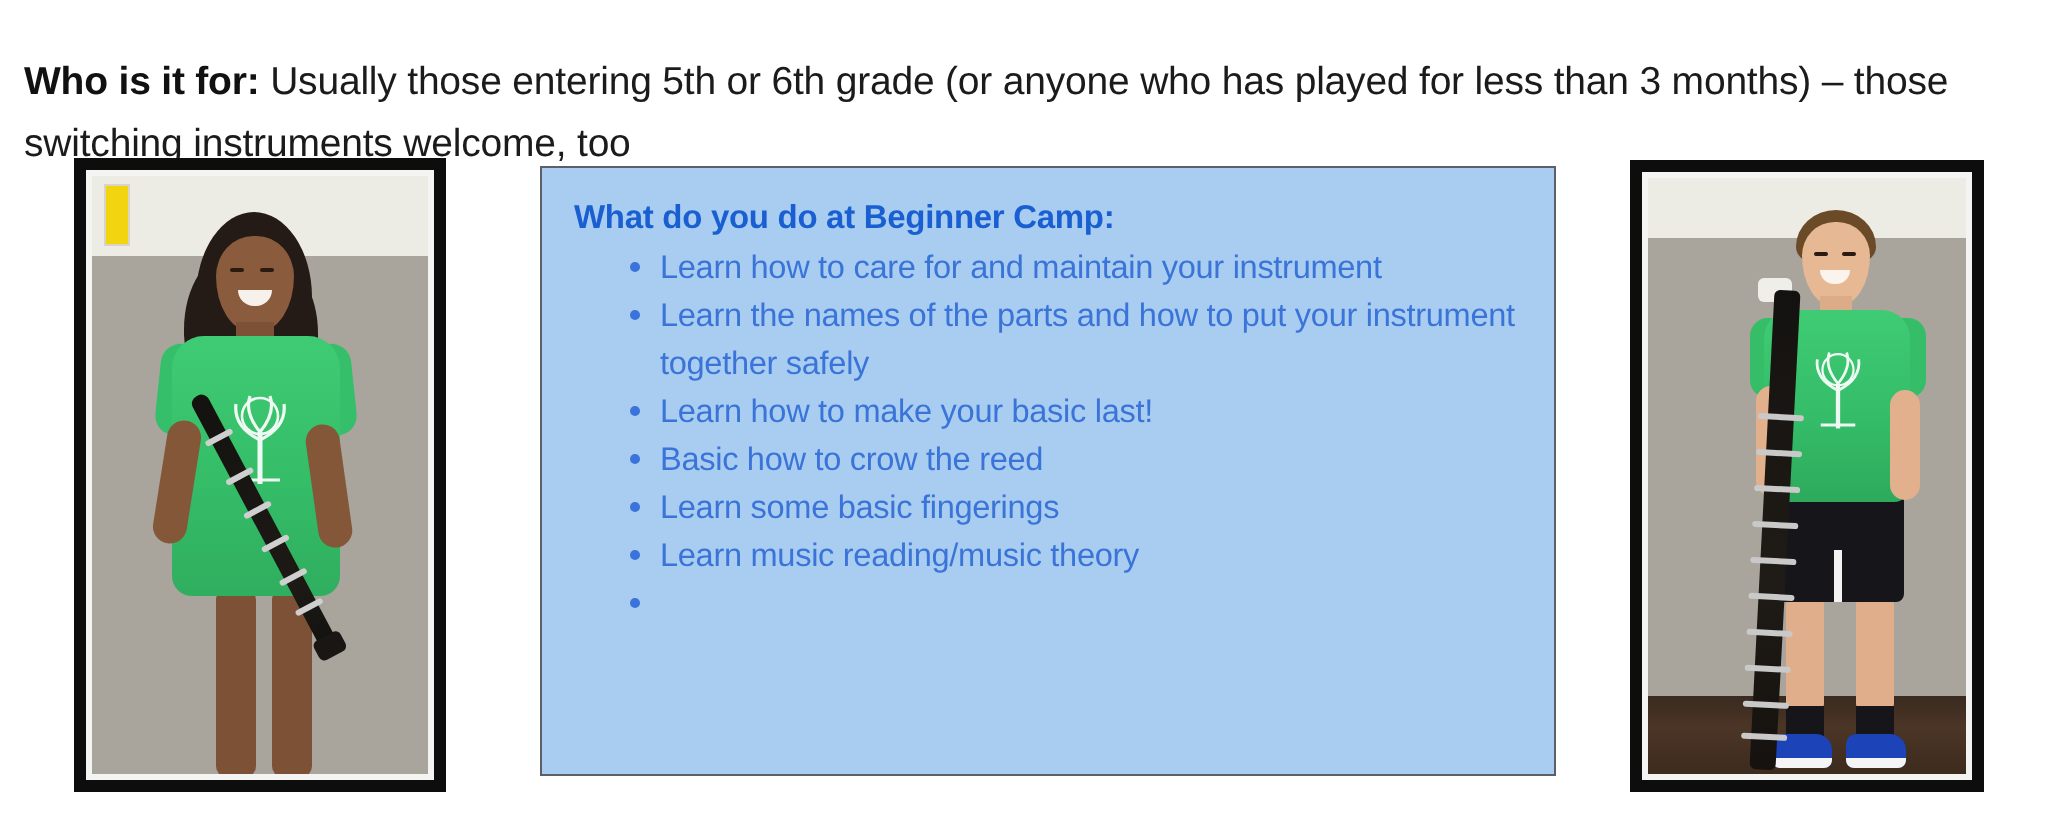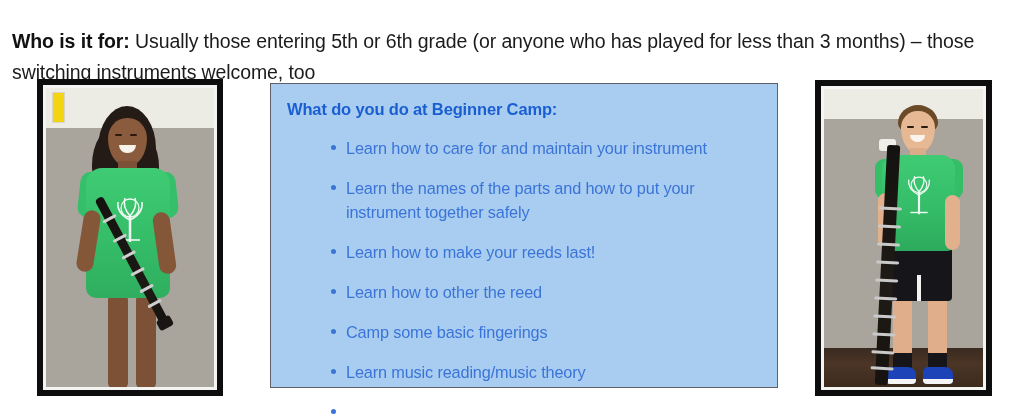--- a/index.html
+++ b/index.html
@@ -352,21 +352,21 @@
     margin: 0;
     padding: 0 0 0 28px;
   }
   #info-list li {
     position: relative;
     font-size: 16.3px;
     line-height: 24px;
     color: #3a74d8;
     letter-spacing: -0.15px;
     padding-left: 15px;
-    margin: 16px;
+    margin: 0;
   }
   #info-list li .bullet {
     position: absolute;
     left: 0;
     top: 9px;
     width: 5px;
     height: 5px;
     border-radius: 50%;
     background: #3a74d8;
   }
@@ -414,23 +414,23 @@
       <div class="oboe-bell"></div>
     </div>
   </div>
 </div>
 
 <div id="info-box">
   <div id="info-heading">What do you do at Beginner Camp:</div>
   <ul id="info-list">
     <li><span class="bullet"></span><span>Learn how to care for and maintain your instrument</span></li>
     <li><span class="bullet"></span><span>Learn the names of the parts and how to put your instrument together safely</span></li>
-    <li><span class="bullet"></span><span>Learn how to make your reeds last!</span></li>
-    <li><span class="bullet"></span><span>Learn how to other the reed</span></li>
-    <li><span class="bullet"></span><span>Camp some basic fingerings</span></li>
+    <li><span class="bullet"></span><span>Learn how to make your basic last!</span></li>
+    <li><span class="bullet"></span><span>Basic how to crow the reed</span></li>
+    <li><span class="bullet"></span><span>Learn some basic fingerings</span></li>
     <li><span class="bullet"></span><span>Learn music reading/music theory</span></li>
     <li><span class="bullet"></span></li>
   </ul>
 </div>
 
 <div class="photo-frame" id="photo-right">
   <div class="photo-inner">
     <div class="wall-top" style="height:30px"></div>
     <div class="wall-tiles" style="top:30px;height:240px"></div>
     <div class="baseboard" style="top:262px;height:9px"></div>

